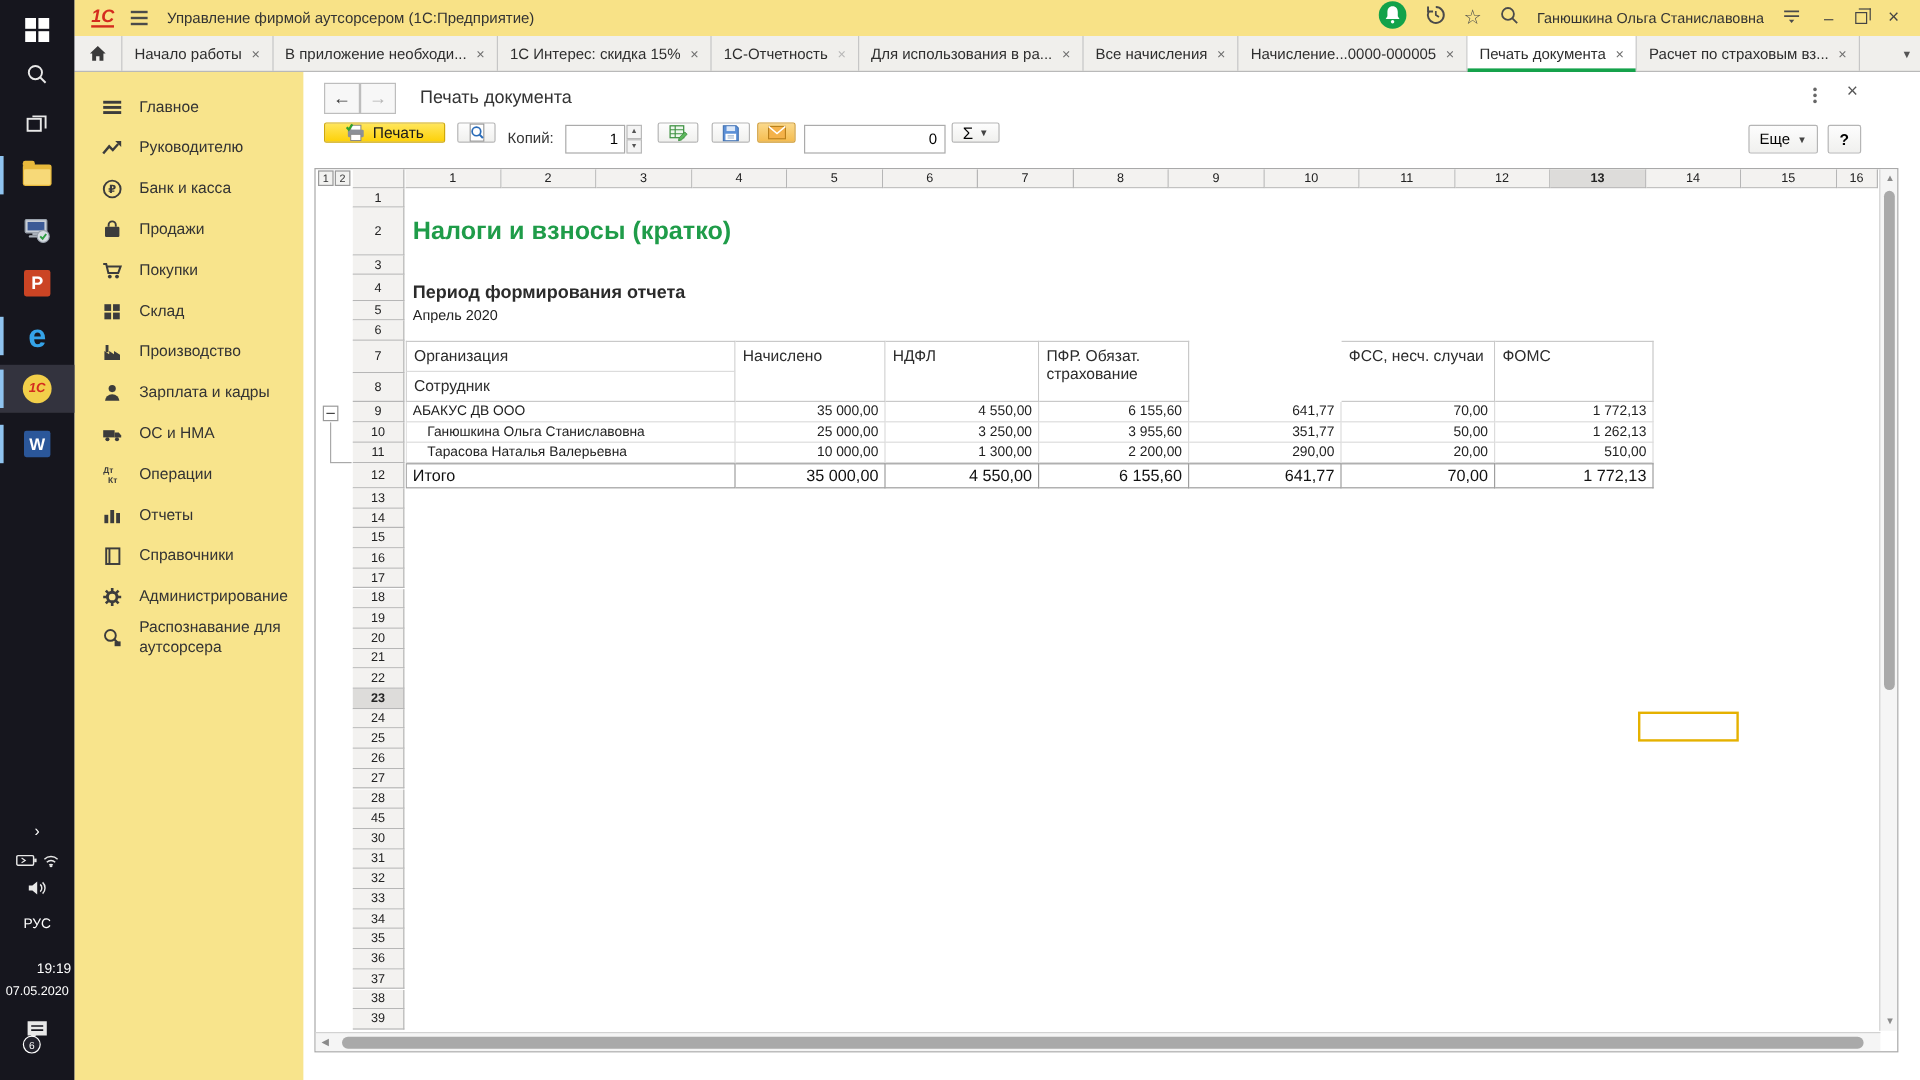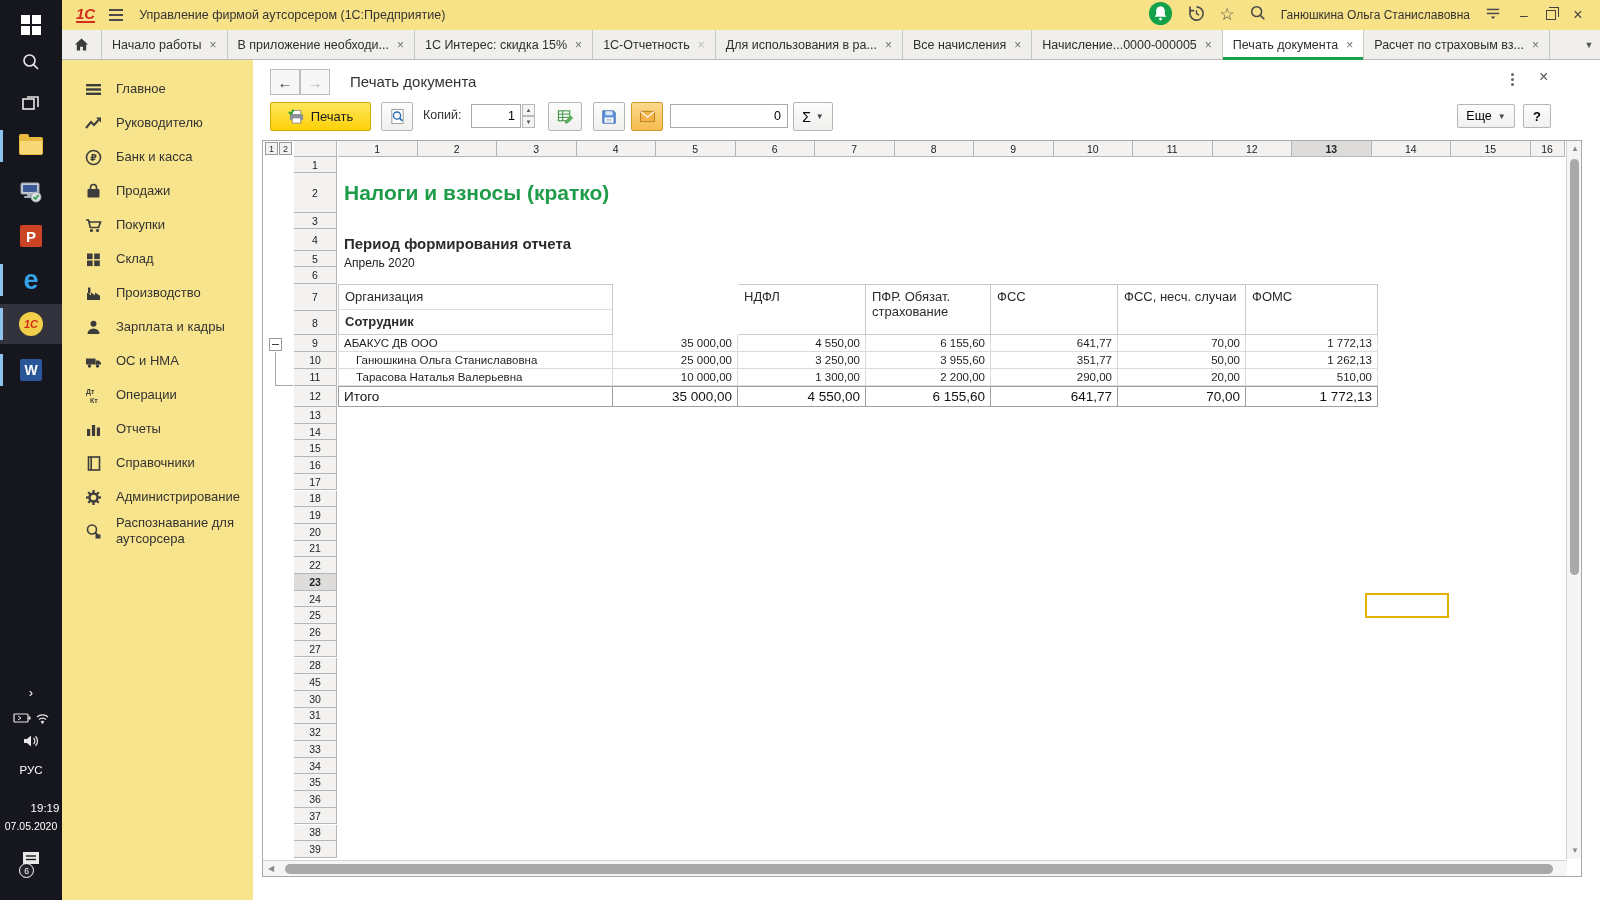--- a/index.html
+++ b/index.html
@@ -57,21 +57,21 @@
   .side-label { font-size:13px; color:#333; line-height:16px; }
 
   
   .docpane { position:absolute; left:191px; top:60px; right:0; bottom:0; background:#fff; }
   .navbtn { position:absolute; width:30px; height:26px; background:#f7f7f7; border:1px solid #bdbdbd; display:flex; align-items:center; justify-content:center; font-size:15px; cursor:pointer; }
   .doc-title { position:absolute; left:97px; top:13px; font-size:15px; color:#333; }
   .kebab { position:absolute; left:1252px; top:13px; width:14px; height:16px; display:flex; flex-direction:column; align-items:center; gap:2px; cursor:pointer; }
   .kebab i { width:3px; height:3px; background:#666; border-radius:50%; }
   .doc-close { position:absolute; left:1286px; top:8px; font-size:16px; color:#555; cursor:pointer; }
 
-  .tbtn { position:absolute; height:29px; top:42px; background:linear-gradient(#fdfdfd,#f0f0ee); border:1px solid #b5b5b5; border-radius:2px; display:flex; align-items:center; justify-content:center; cursor:pointer; }
+  .tbtn { position:absolute; height:17px; top:42px; background:linear-gradient(#fdfdfd,#f0f0ee); border:1px solid #b5b5b5; border-radius:2px; display:flex; align-items:center; justify-content:center; cursor:pointer; }
   .print-btn { left:17px; width:101px; background:linear-gradient(#ffe65c,#fdd108); border:1px solid #cfa90a; font-size:13px; color:#1a1a1a; gap:6px; }
   .tb-label { position:absolute; left:170px; top:42px; height:27px; line-height:27px; font-size:12.5px; color:#333; }
   .spin-box { position:absolute; left:218px; top:44px; width:50px; height:24px; border:1px solid #ababab; background:#fff; font-size:12.5px; text-align:right; padding-right:5px; }
   .spin-arrows { position:absolute; left:269px; top:44px; width:13px; height:24px; display:flex; flex-direction:column; }
   .spin-arrows div { flex:1; display:flex; align-items:center; justify-content:center; font-size:6px; color:#555; border:1px solid #b9b9b9; background:#f4f4f4; cursor:pointer; }
   .counter-box { position:absolute; left:417px; top:44px; width:118px; height:24px; border:1px solid #ababab; background:#fff; font-size:12.5px; text-align:right; padding-right:6px; }
   .sigma-btn { left:540px; width:40px; font-size:14px; gap:5px; }
   .caret { font-size:8px; color:#444; }
   .more-btn { left:1204px; top:44px; height:24px; width:58px; font-size:12.5px; gap:6px; }
   .help-btn { left:1270px; top:44px; height:24px; width:28px; font-size:13px; font-weight:bold; }
@@ -582,24 +582,24 @@
           </div>
         <div class="grp-vline"></div>
         <div class="grp-hline"></div>
 
         <div class="canvas" id="canvas">
           <div class="rep-title">Налоги и взносы (кратко)</div>
           <div class="rep-sect">Период формирования отчета</div>
           <div class="rep-period">Апрель 2020</div>
           <div class="sel-cell"></div>
         <div class="hcell first" style="left: 0px; top: 127px; width: 275px; height: 26px; border-bottom: 1px solid rgb(220, 220, 220);">Организация</div>
-            <div class="hcell first" style="left: 0px; top: 153px; width: 275px; height: 25px; border-top: none; font-weight: bold;">Сотрудник</div>
+            <div class="hcell first" style="left: 0px; top: 153px; width: 275px; height: 25px; border-top: none;">Сотрудник</div>
+            <div class="hcell" style="left: 275px; top: 127px; width: 125px; height: 51px;">Начислено</div>
             <div class="hcell" style="left: 400px; top: 127px; width: 128px; height: 51px;">НДФЛ</div>
             <div class="hcell" style="left: 528px; top: 127px; width: 125px; height: 51px;">ПФР. Обязат. страхование</div>
-            <div class="hcell" style="left: 653px; top: 127px; width: 127px; height: 51px;">ФСС</div>
             <div class="hcell" style="left: 780px; top: 127px; width: 128px; height: 51px;">ФСС, несч. случаи</div>
             <div class="hcell" style="left: 908px; top: 127px; width: 132px; height: 51px;">ФОМС</div>
             <div class="dcell first" style="left: 0px; top: 178px; width: 275px; height: 17px; padding-left: 5px;">АБАКУС ДВ ООО</div>
             <div class="dcell num" style="left: 275px; top: 178px; width: 125px; height: 17px;">35 000,00</div>
             <div class="dcell num" style="left: 400px; top: 178px; width: 128px; height: 17px;">4 550,00</div>
             <div class="dcell num" style="left: 528px; top: 178px; width: 125px; height: 17px;">6 155,60</div>
             <div class="dcell num" style="left: 653px; top: 178px; width: 127px; height: 17px;">641,77</div>
             <div class="dcell num" style="left: 780px; top: 178px; width: 128px; height: 17px;">70,00</div>
             <div class="dcell num" style="left: 908px; top: 178px; width: 132px; height: 17px;">1 772,13</div>
             <div class="dcell first" style="left: 0px; top: 195px; width: 275px; height: 17px; padding-left: 17px;">Ганюшкина Ольга Станиславовна</div>

